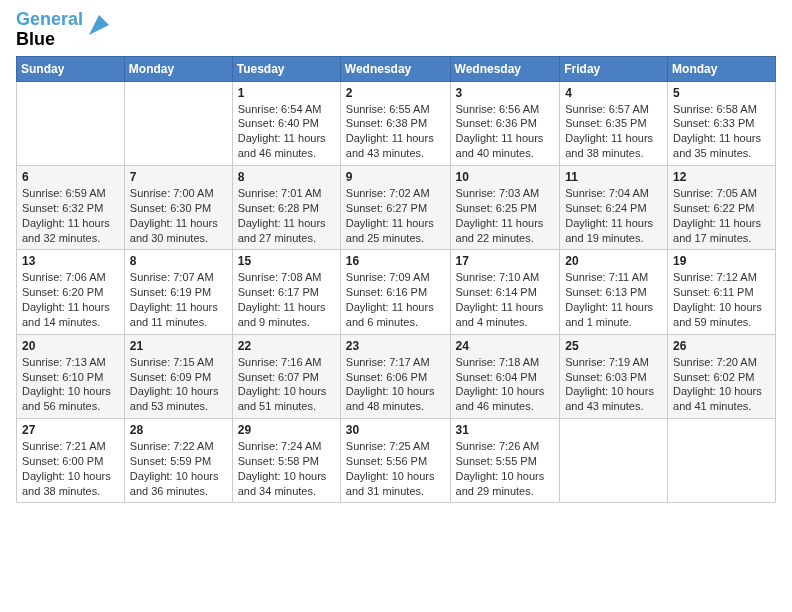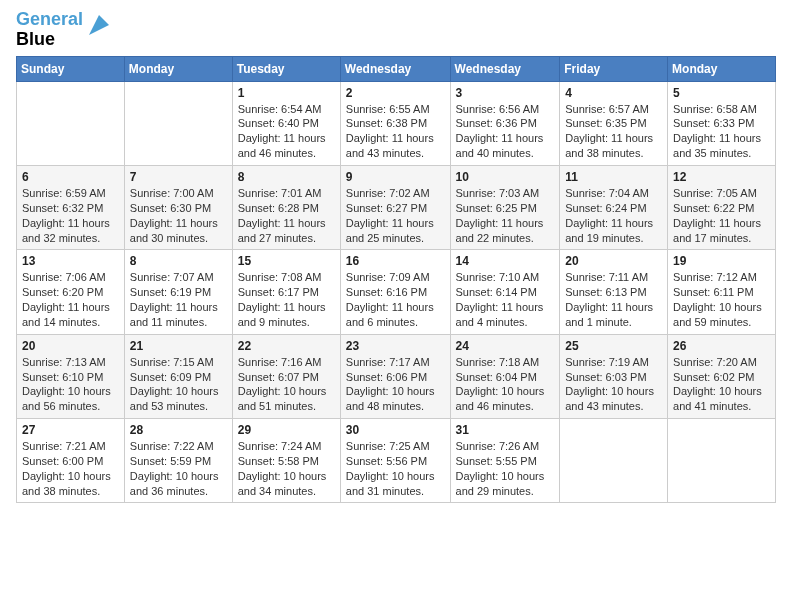--- a/index.html
+++ b/index.html
@@ -188,21 +188,21 @@
           </td>
           <td>
             <span class="day-num">15</span>
             <div class="day-detail">Sunrise: 7:08 AM<br>Sunset: 6:17 PM<br>Daylight: 11 hours and 9 minutes.</div>
           </td>
           <td>
             <span class="day-num">16</span>
             <div class="day-detail">Sunrise: 7:09 AM<br>Sunset: 6:16 PM<br>Daylight: 11 hours and 6 minutes.</div>
           </td>
           <td>
-            <span class="day-num">14</span>
+            <span class="day-num">17</span>
             <div class="day-detail">Sunrise: 7:10 AM<br>Sunset: 6:14 PM<br>Daylight: 11 hours and 4 minutes.</div>
           </td>
           <td>
             <span class="day-num">20</span>
             <div class="day-detail">Sunrise: 7:11 AM<br>Sunset: 6:13 PM<br>Daylight: 11 hours and 1 minute.</div>
           </td>
           <td>
             <span class="day-num">19</span>
             <div class="day-detail">Sunrise: 7:12 AM<br>Sunset: 6:11 PM<br>Daylight: 10 hours and 59 minutes.</div>
           </td>

